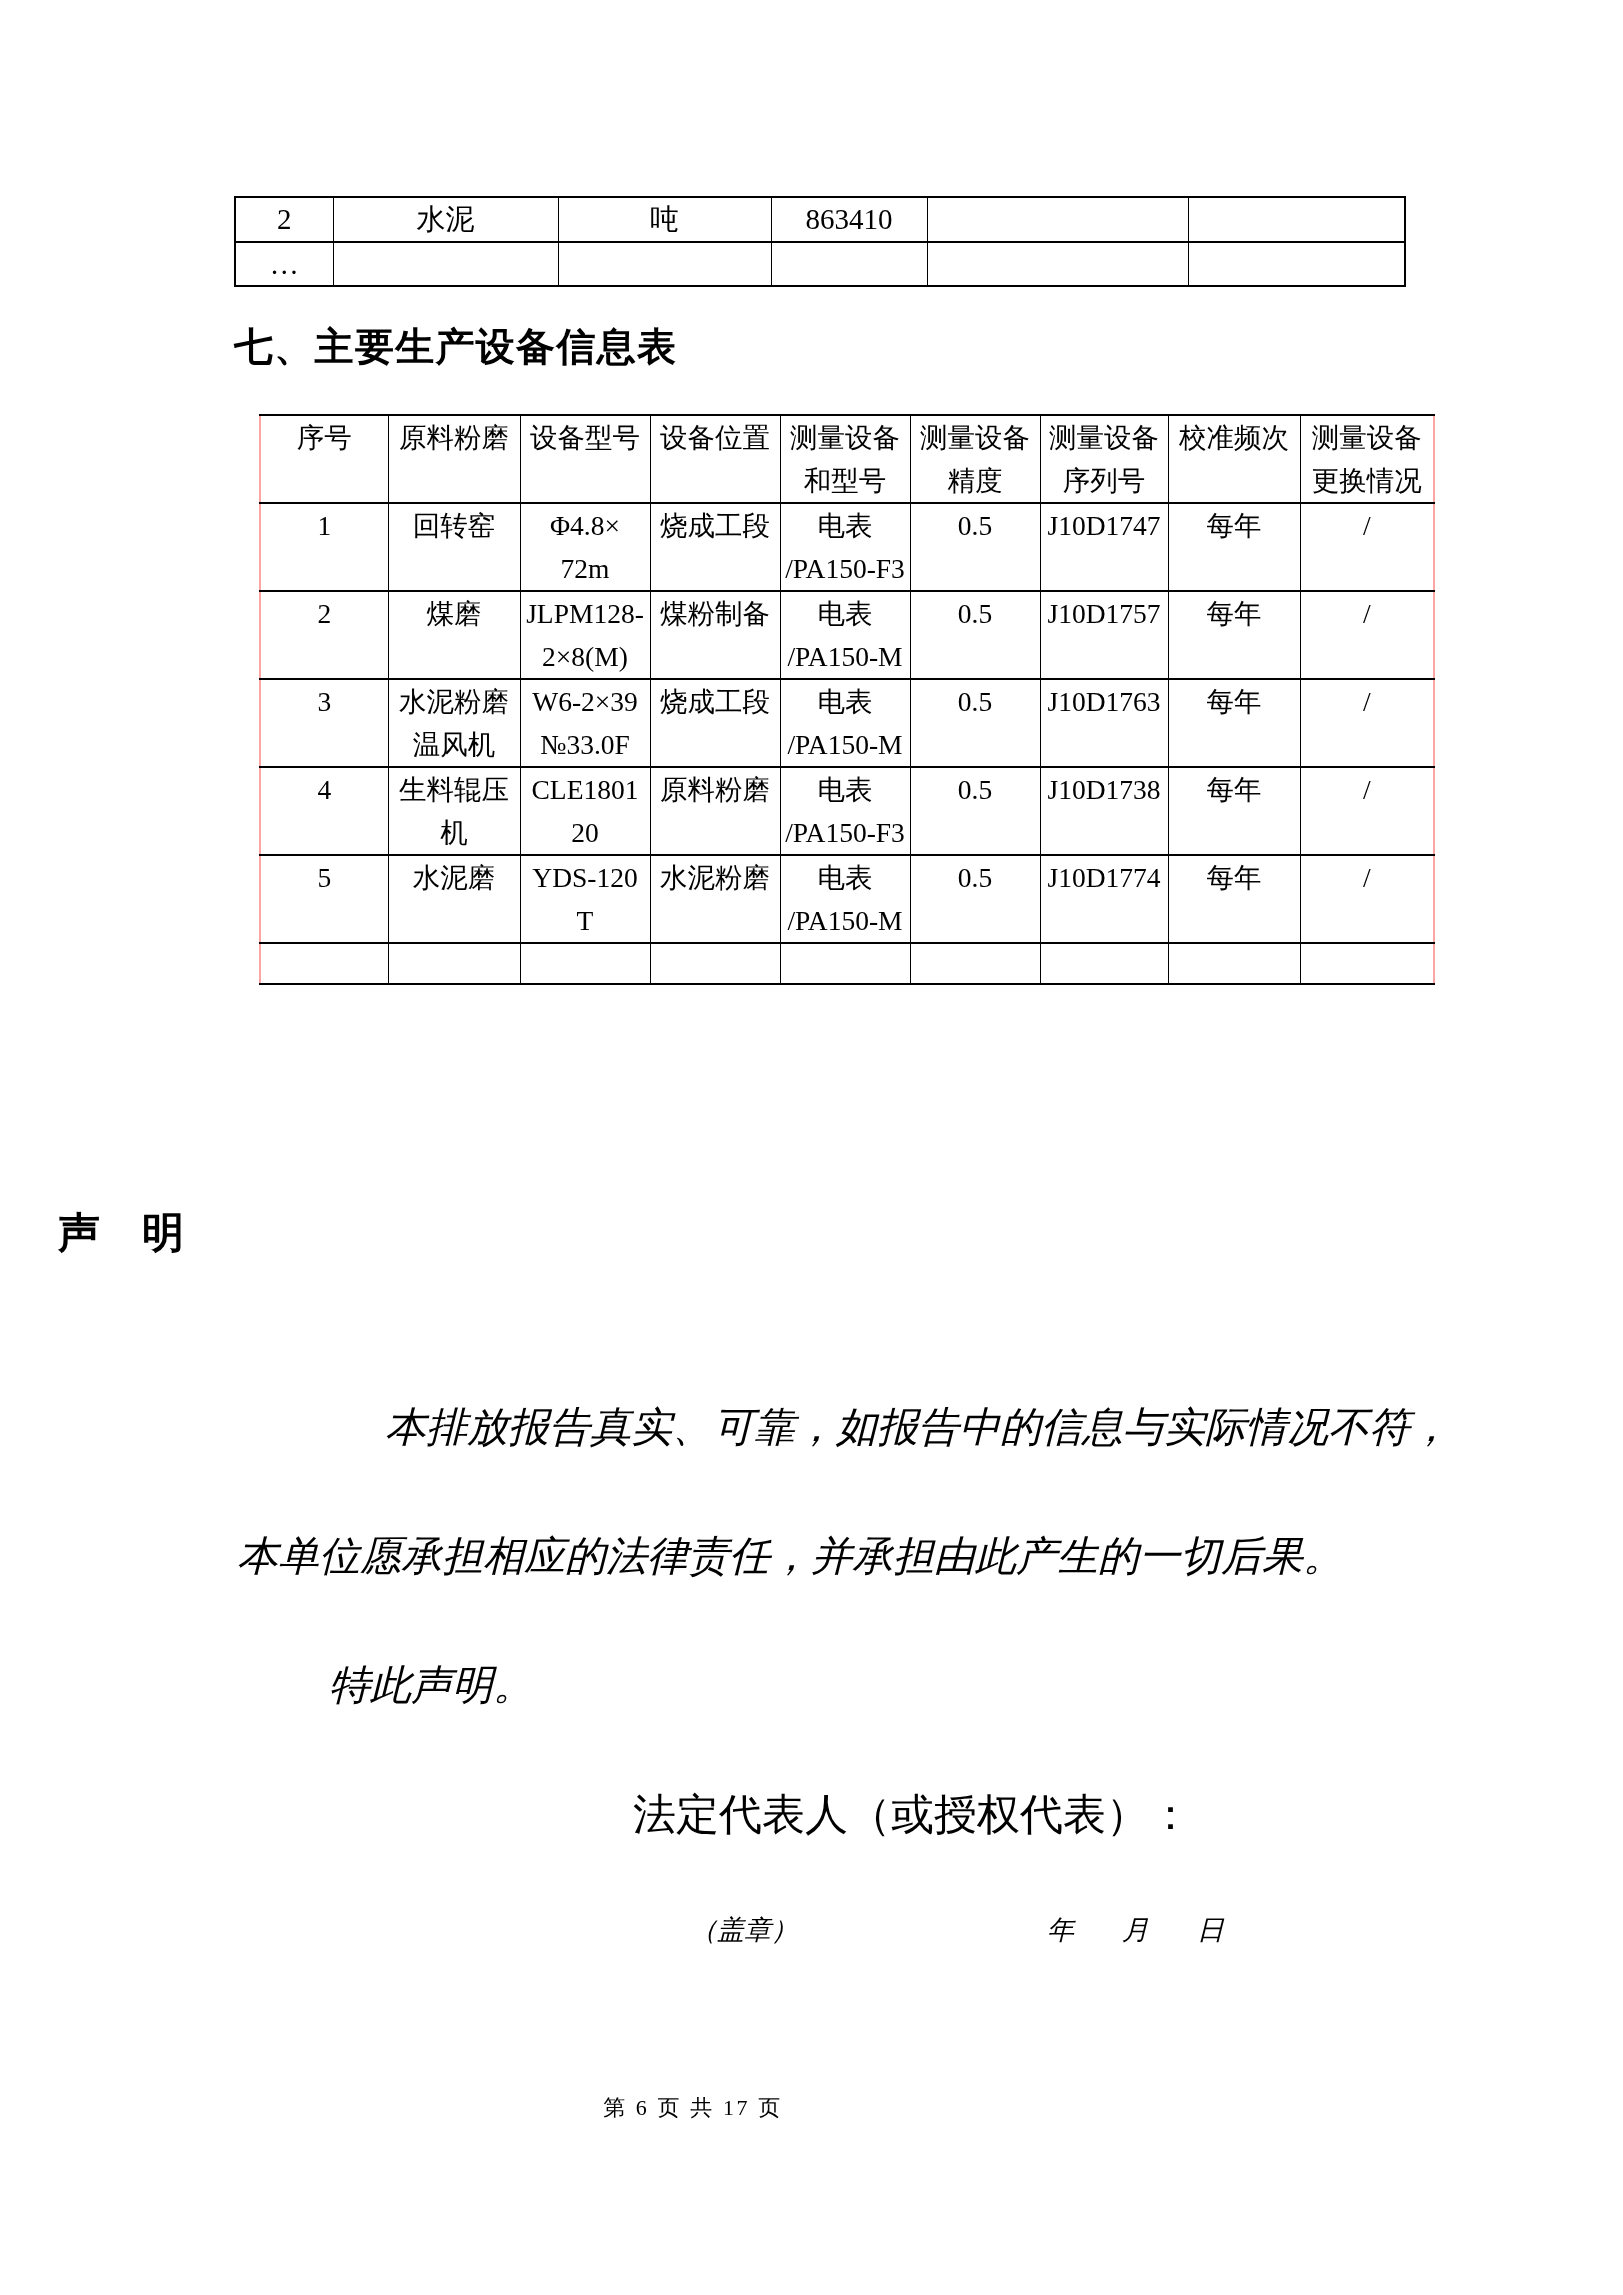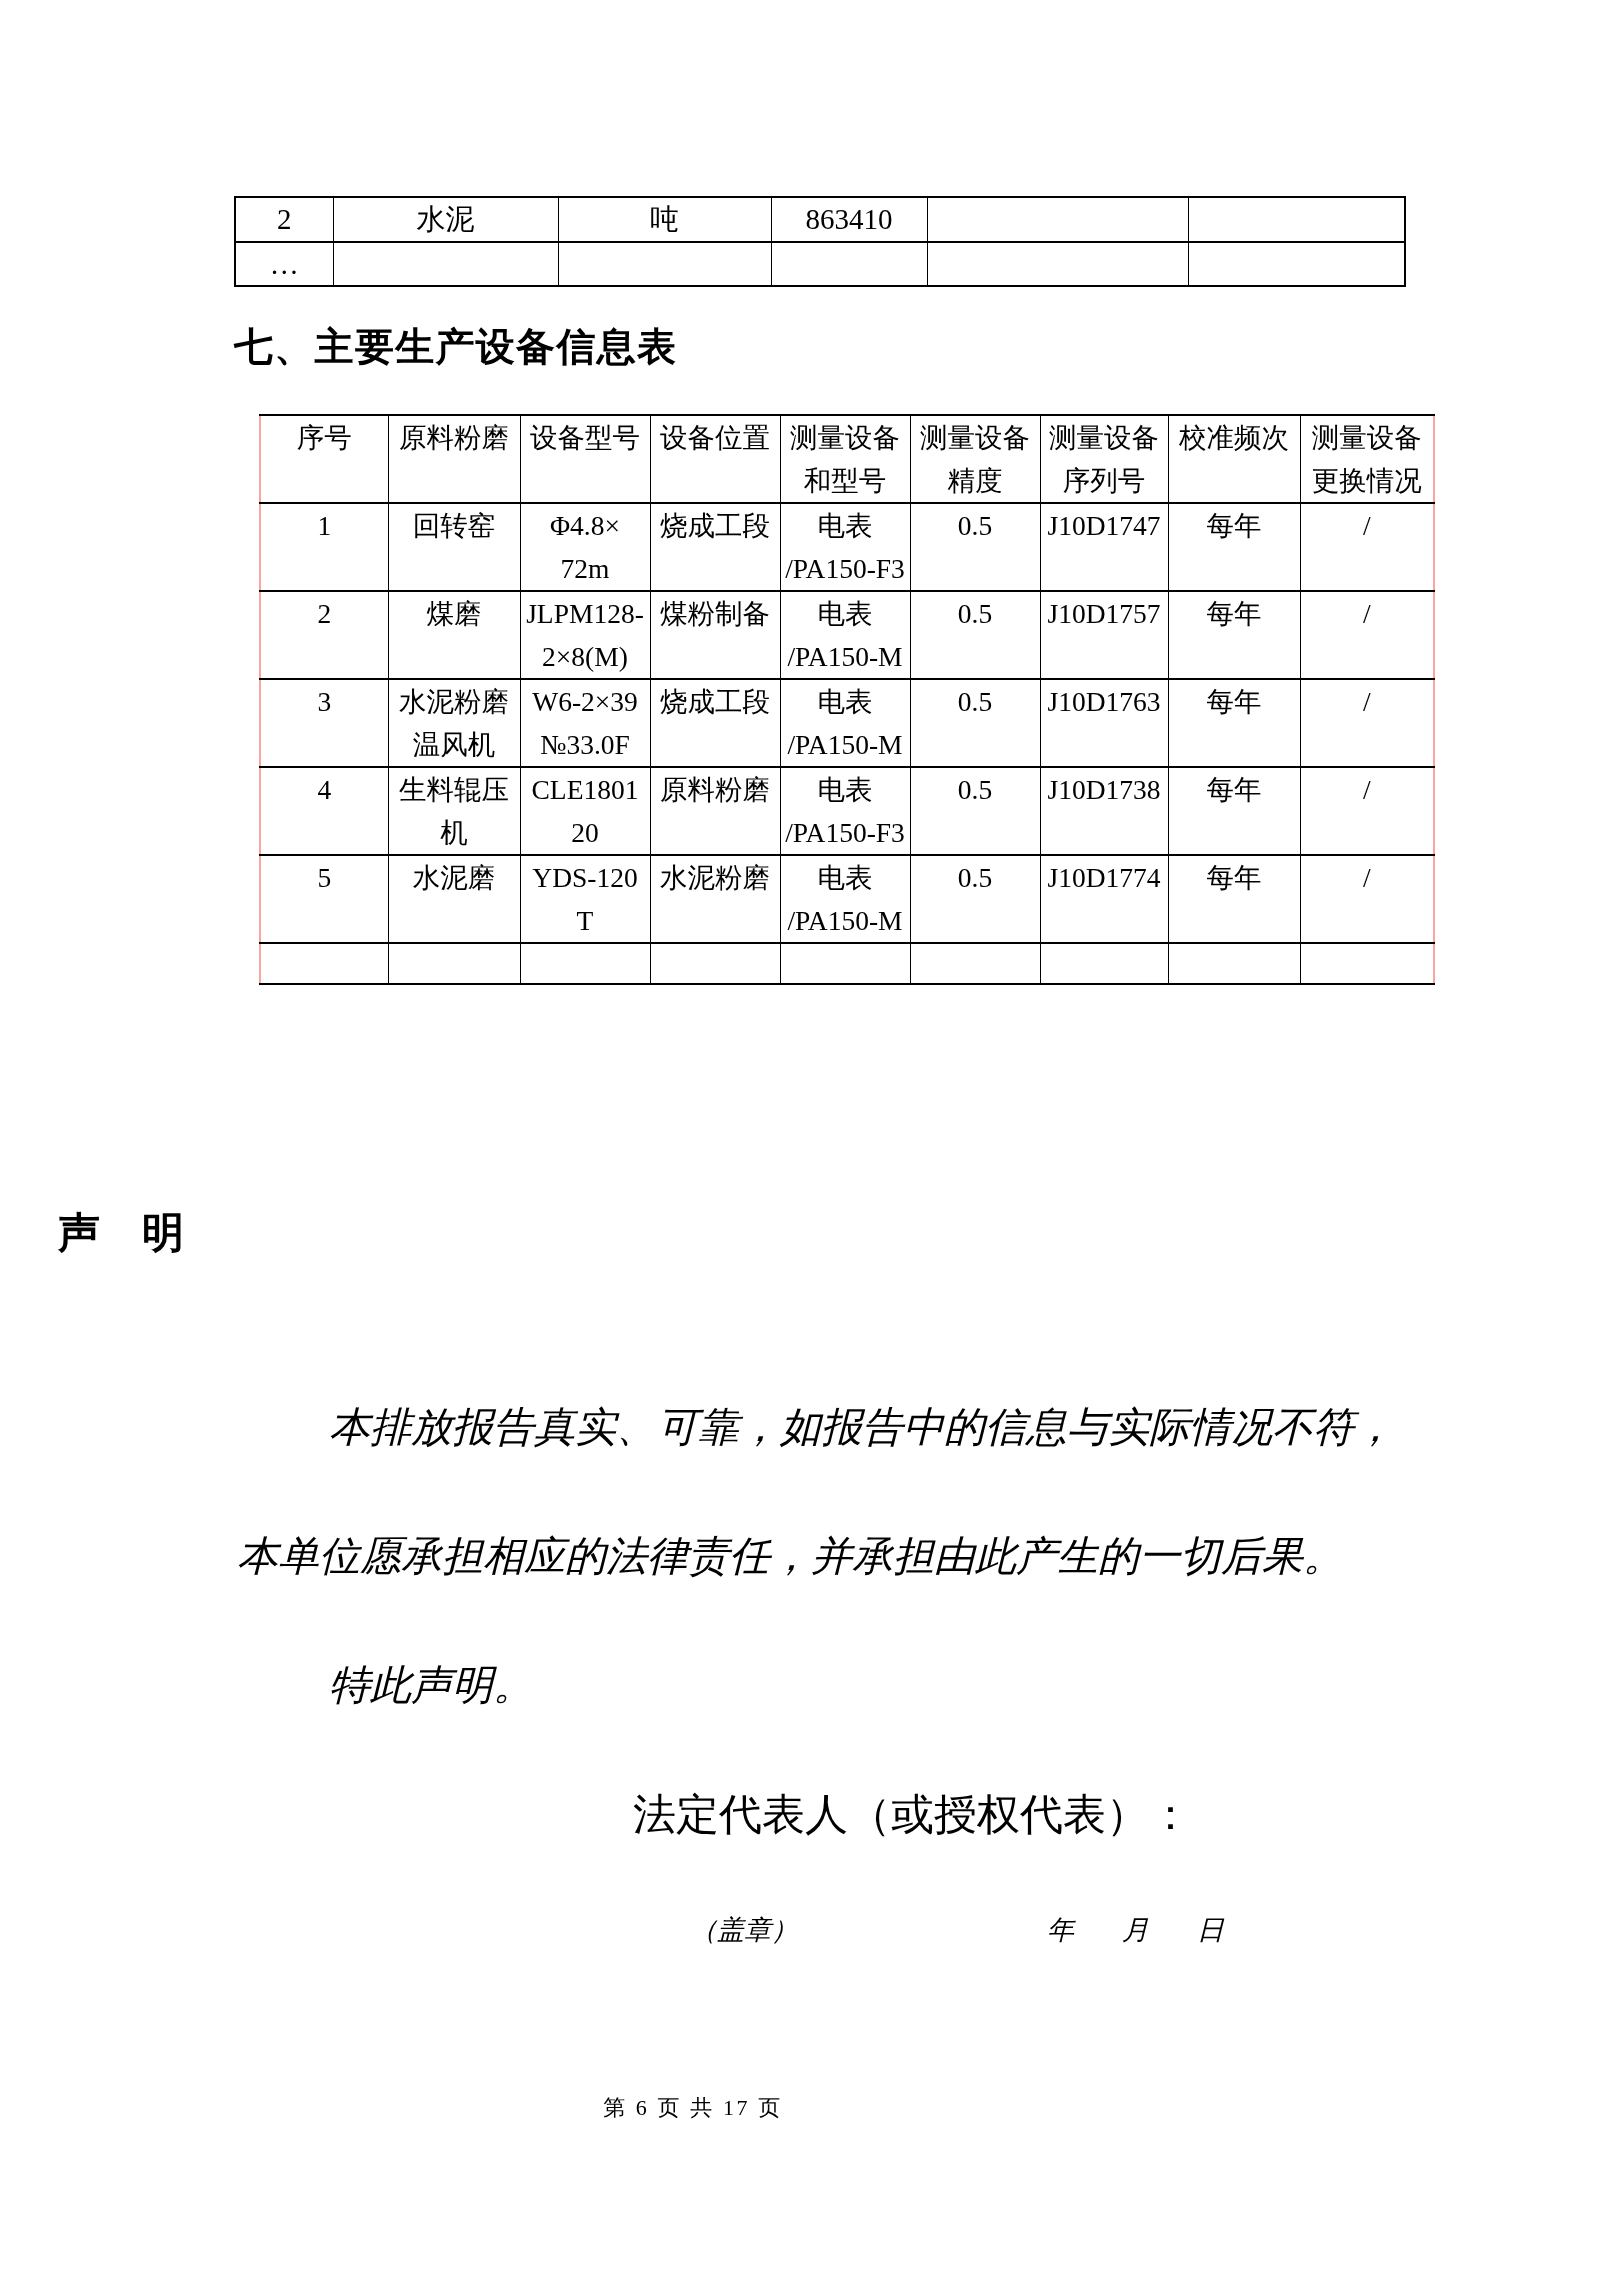--- a/index.html
+++ b/index.html
@@ -52,21 +52,21 @@
   .decl-title{
     position:absolute;left:12px;top:1212px;width:1623px;
     text-align:left;text-indent:46px;
     font-weight:bold;font-size:42px;line-height:1;
   }
   .decl{
     position:absolute;left:237px;width:1178px;
     font-size:41px;line-height:1;font-style:italic;
     white-space:nowrap;
   }
-  .decl.l1{top:1407px;padding-left:92px;}
+  .decl.l1{top:1407px;padding-left:92px;text-align:center;}
   .decl.l2{top:1536px;}
   .decl.l3{top:1665px;padding-left:92px;}
   .sign-line{position:absolute;left:633px;top:1793px;font-size:43px;line-height:1;white-space:nowrap;}
   .seal-line{position:absolute;left:0;top:1917px;width:1623px;height:46px;font-size:27px;line-height:1;font-style:italic;}
   .seal{position:absolute;left:690px;top:0;white-space:nowrap;}
   .date{position:absolute;left:1047px;top:0;letter-spacing:10.5px;white-space:nowrap;}
 
   
   .footer{
     position:absolute;left:0;top:2097px;width:1386px;

